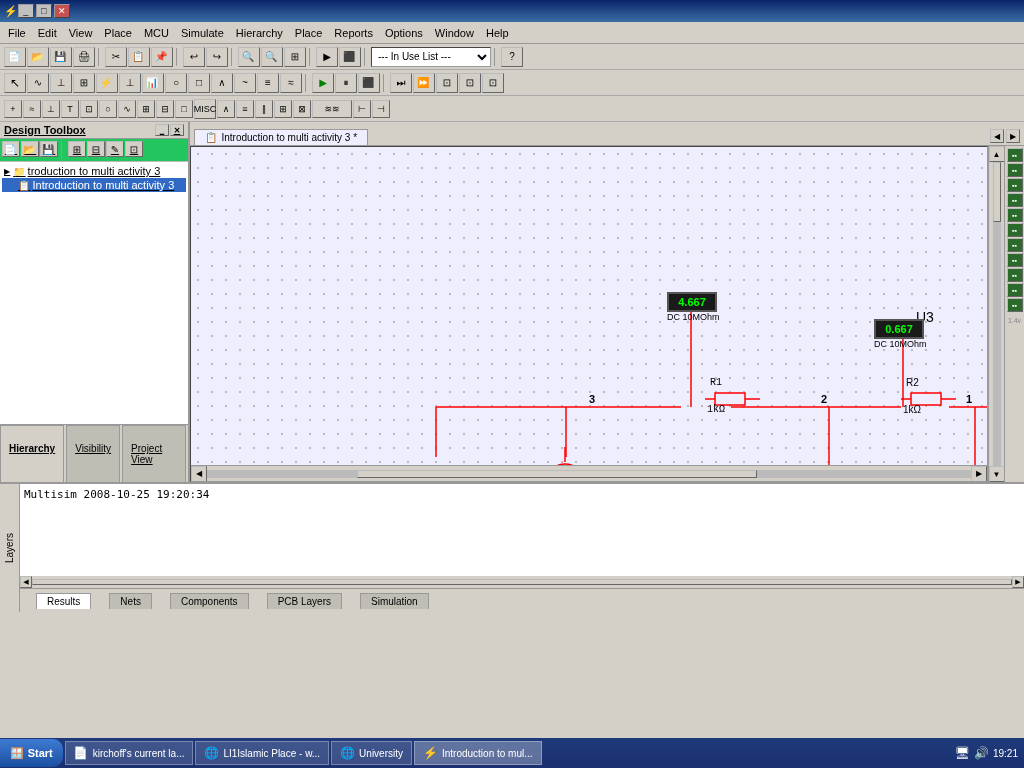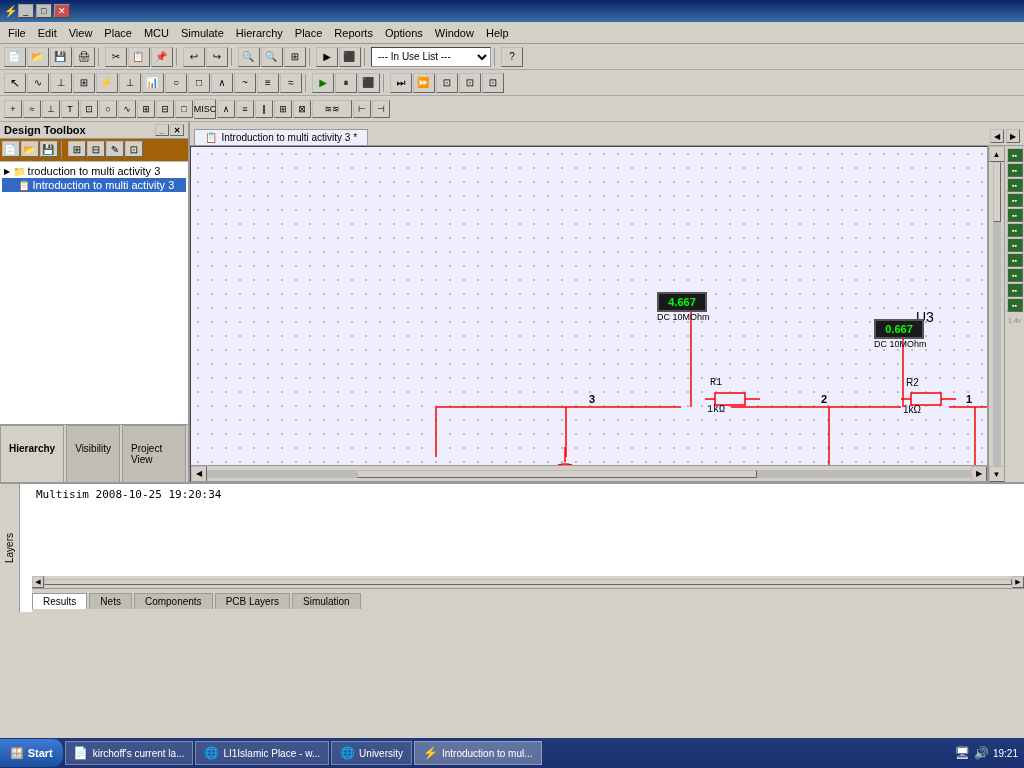--- a/index.html
+++ b/index.html
@@ -67,25 +67,26 @@
       display: flex;
       align-items: center;
       padding: 2px 4px;
       border-bottom: 1px solid #aaa;
       gap: 1px;
     }
 
     
     #left-panel {
       width: 190px;
-      background: #a16207;
+      background: #22c55e;
       border-right: 2px solid #999;
       display: flex;
       flex-direction: column;
       min-height: 0;
+      text-decoration: underline;
     }
     #design-toolbox-header {
       background: #d4d0c8;
       border-bottom: 1px solid #999;
       display: flex;
       align-items: center;
       justify-content: space-between;
       padding: 2px 4px;
       font-size: 11px;
       font-weight: bold;
@@ -216,20 +217,21 @@
       align-items: center;
     }
     .bottom-tab {
       padding: 2px 10px;
       font-size: 10px;
       cursor: pointer;
       border: 1px solid #999;
       border-bottom: none;
       background: #c0bdb5;
       margin-right: 2px;
+      margin-left: 16px;
     }
     .bottom-tab.active { background: white; }
 
     
     #taskbar {
       position: fixed;
       bottom: 0;
       left: 0;
       width: 1024px;
       height: 30px;
@@ -549,21 +551,21 @@
               <circle cx="12" cy="35" r="18" fill="none" stroke="red" stroke-width="1.5"></circle>
               <line x1="12" y1="20" x2="12" y2="26" stroke="red" stroke-width="1.5"></line>
               <line x1="8" y1="23" x2="16" y2="23" stroke="red" stroke-width="1.5"></line>
               <line x1="8" y1="45" x2="16" y2="45" stroke="red" stroke-width="1"></line>
               <line x1="12" y1="53" x2="12" y2="68" stroke="red" stroke-width="1.5"></line>
             </svg>
             <div style="position:absolute; top:25px; left:28px; font-size:10px;">V1</div>
             
           </div>
 
-          <div style="position:absolute; left:466px; top:145px;">
+          <div style="position:absolute; left:476px; top:145px;">
             <div class="multimeter">4.667</div>
             <div style="position:absolute; top:20px; left:0; font-size:9px; white-space:nowrap;">DC  10MOhm</div>
           </div>
 
           <div style="position:absolute; left:725px; top:162px; font-size:14px;">U3</div>
 
           <div style="position:absolute; left:683px; top:172px;">
             <div class="multimeter">0.667</div>
             <div style="position:absolute; top:20px; left:0; font-size:9px; white-space:nowrap;">DC  10MOhm</div>
           </div>
@@ -603,21 +605,21 @@
         <div class="sidebar-icon" style="font-size:7px; background:#2a6a2a;">▪▪</div>
         <div class="sidebar-icon" style="font-size:7px; background:#2a6a2a;">▪▪</div>
         <div class="sidebar-icon" style="font-size:7px; background:#2a6a2a;">▪▪</div>
         <div style="font-size:7px; color:#888; margin-top:4px;">1.4v</div>
       </div>
     </div>
   </div>
 </div>
 
 <div id="bottom-panel">
-  <div style="display:flex; height:100%;gap:12px;">
+  <div style="display:flex; height:100%;">
     <div style="position:relative; width:20px; background:#d4d0c8; border-right:1px solid #999; display:flex; align-items:center; justify-content:center;">
       <span style="writing-mode:vertical-rl; transform:rotate(180deg); font-size:10px;">Layers</span>
     </div>
     <div style="flex:1; display:flex; flex-direction:column;">
       <div id="bottom-content">
         <div>Multisim  2008-10-25 19:20:34</div>
       </div>
 
       <div style="height:12px; background:#d4d0c8; display:flex; align-items:center;">
         <div class="scroll-btn" style="width:12px;height:12px;font-size:7px;">◀</div>

